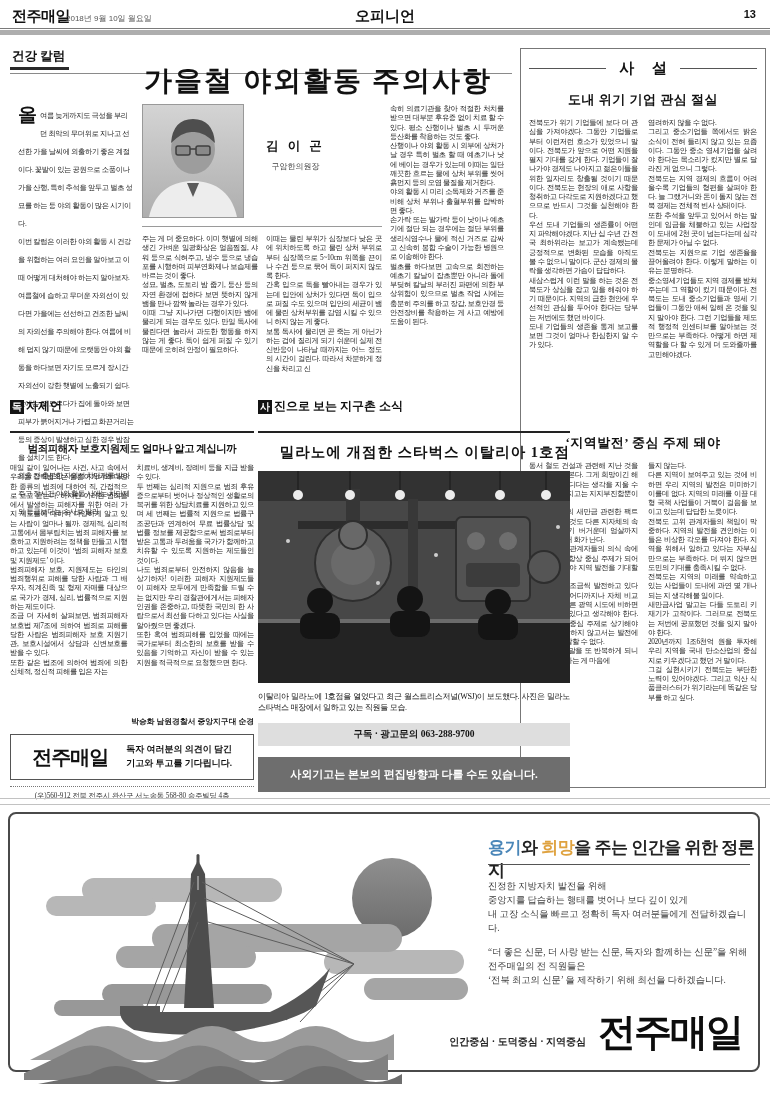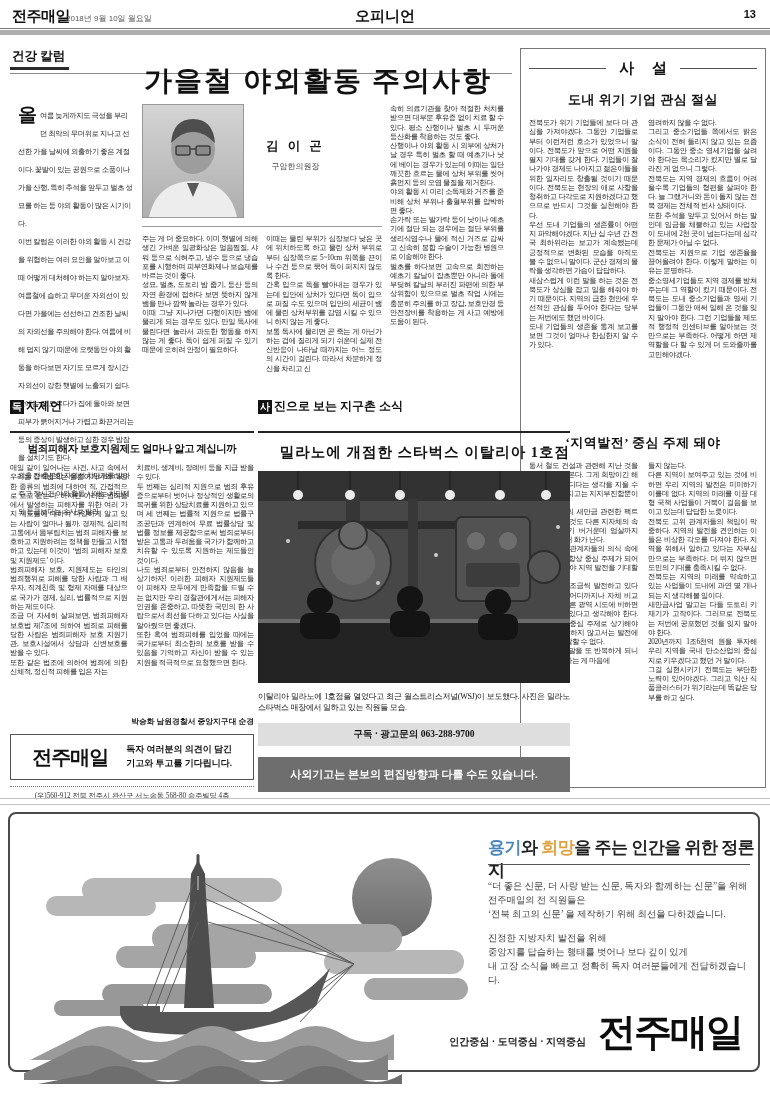--- a/index.html
+++ b/index.html
@@ -313,26 +313,26 @@
         <path d="M58,182 q 26,-16 52,0 t 52,0 t 52,0 t 52,0 t 52,0 t 52,0 l 0,26 l -364,0 Z" fill="#9a9a9a"></path>
         <path d="M40,202 q 27,-17 54,0 t 54,0 t 54,0 t 54,0 t 54,0 t 54,0 l 0,26 l -378,0 Z" fill="#818181"></path>
         <path d="M66,222 q 26,-16 52,0 t 52,0 t 52,0 t 52,0 t 52,0 t 52,0 l 0,10 l -364,0 Z" fill="#6e6e6e"></path>
       </g>
     </svg>
     <div class="ad-slogan">
       <span class="c-courage">용기</span><span>와 </span><span class="c-hope">희망</span><span>을 주는 인간을 위한 정론지</span>
     </div>
     <div class="ad-underline"></div>
     <div class="ad-paras">
+      <p>진정한 지방자치 발전을 위해
+중앙지를 답습하는 행태를 벗어나 보다 깊이 있게
+내 고장 소식을 빠르고 정확히 독자 여러분들에게 전달하겠습니다.</p>
       <p>“더 좋은 신문, 더 사랑 받는 신문, 독자와 함께하는 신문”을 위해
 전주매일의 전 직원들은
 ‘전북 최고의 신문’ 을 제작하기 위해 최선을 다하겠습니다.</p>
-      <p>진정한 지방자치 발전을 위해
-중앙지를 답습하는 행태를 벗어나 보다 깊이 있게
-내 고장 소식을 빠르고 정확히 독자 여러분들에게 전달하겠습니다.</p>
     </div>
     <div class="ad-bottom">
       <span class="ad-motto">인간중심 · 도덕중심 · 지역중심</span>
       <span class="ad-logo">전주매일</span>
     </div>
   </div>
 
 </div>
 
 </body></html>

